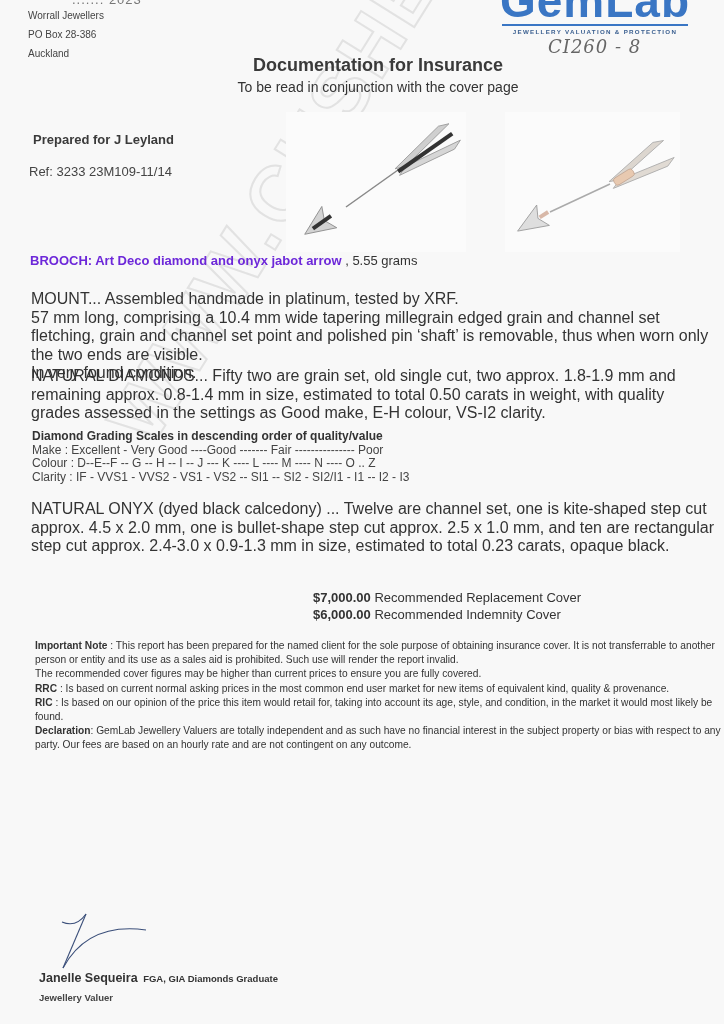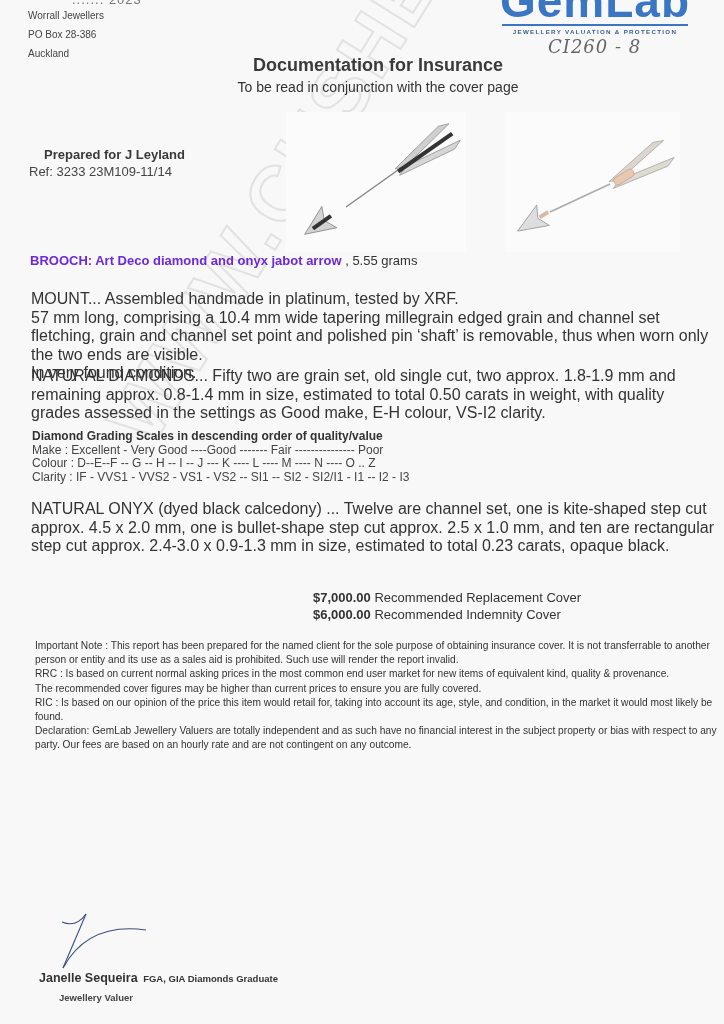--- a/index.html
+++ b/index.html
@@ -35,21 +35,21 @@
     .logo-tag { font-size: 6.2px; letter-spacing: 1.3px; color: #3a5f90; margin-top: 2px; font-weight: bold; }
     .handwritten {
       position: absolute; left: 548px; top: 36px;
       font-family: "DejaVu Serif", serif; font-size: 18px; color: #666;
       font-style: italic; letter-spacing: 1px; text-align: right;
     }
 
     .title { position: absolute; left: 0; width: 756px; top: 55px; text-align: center; font-weight: bold; font-size: 18px; color: #3a3a3a; }
     .subtitle { position: absolute; left: 0; width: 756px; top: 79px; text-align: center; font-size: 14px; color: #333; }
 
-    .prepared { position: absolute; left: 44px; top: 132px; font-size: 13px; font-weight: bold; color: #3a3a3a; margin-top: 15px; }
+    .prepared { position: absolute; left: 33px; top: 132px; font-size: 13px; font-weight: bold; color: #3a3a3a; }
     .ref { position: absolute; left: 29px; top: 164px; font-size: 13px; color: #444; }
 
     
     .photo { position: absolute; background: #fbfbfb; }
     .photo1 { left: 286px; top: 112px; width: 180px; height: 140px; }
     .photo2 { left: 505px; top: 112px; width: 175px; height: 140px; }
 
     .brooch-line { position: absolute; left: 30px; top: 253px; font-size: 13px; color: #333; }
     .brooch-line b { color: #6d28d9; }
 
@@ -59,26 +59,26 @@
     .onyx { top: 500px; }
 
     .scales { position: absolute; left: 32px; top: 430px; font-size: 12px; line-height: 13.5px; color: #444; }
     .scales .head { font-weight: bold; color: #333; }
 
     .covers { position: absolute; left: 313px; top: 589px; font-size: 13px; line-height: 17px; color: #333; }
     .covers b { font-weight: bold; }
 
     .notes { position: absolute; left: 35px; top: 639px; width: 690px; font-size: 10.2px; line-height: 14.2px; color: #333; }
     .notes .metals { font-style: italic; font-size: 9.5px; }
-    .notes b { font-weight: normal; }
+    .notes b { font-weight: bold; }
 
     .signature { position: absolute; left: 58px; top: 910px; width: 100px; height: 70px; }
     .signer { position: absolute; left: 39px; top: 971px; font-size: 12.5px; font-weight: bold; color: #333; text-align: center; }
     .signer .quals { font-size: 9.5px; font-weight: bold; margin-left: 2px; }
-    .signer-role { position: absolute; left: 39px; top: 992px; font-size: 9.5px; font-weight: bold; color: #444; margin-left: 20px; }
+    .signer-role { position: absolute; left: 39px; top: 992px; font-size: 9.5px; font-weight: bold; color: #444; }
   </style>
 </head>
 <body>
 
 <div class="page">
 
   <div class="watermark">WWW.CUSHEROFF.CO.NZ</div>
 
   <div class="cut-date">....... 2023</div>
   <div class="address">
@@ -156,24 +156,24 @@
     </div>
     <div>
       <b>$6,000.00</b><span> Recommended Indemnity Cover</span>
     </div>
   </div>
 
   <div class="notes">
     <div>
       <b>Important Note</b><span> : This report has been prepared for the named client for the sole purpose of obtaining insurance cover. It is not transferrable to another person or entity and its use as a sales aid is prohibited. Such use will render the report invalid.</span>
     </div>
+    <div>The recommended cover figures may be higher than current prices to ensure you are fully covered.</div>
     <div>
       <b>RRC</b><span> : Is based on current normal asking prices in the most common end user market for new items of equivalent kind, quality &amp; provenance.</span>
     </div>
-    <div>The recommended cover figures may be higher than current prices to ensure you are fully covered.</div>
     <div>
       <b>RIC</b><span> : Is based on our opinion of the price this item would retail for, taking into account its age, style, and condition, in the market it would most likely be found.</span>
     </div>
     <div>
       <b>Declaration</b><span>: GemLab Jewellery Valuers are totally independent and as such have no financial interest in the subject property or bias with respect to any party. Our fees are based on an hourly rate and are not contingent on any outcome.</span>
     </div>
   </div>
 
   <svg class="signature" viewBox="0 0 100 70">
     <path d="M4,12 Q18,18 28,4" fill="none" stroke="#3b4f7a" stroke-width="1.1"></path>

